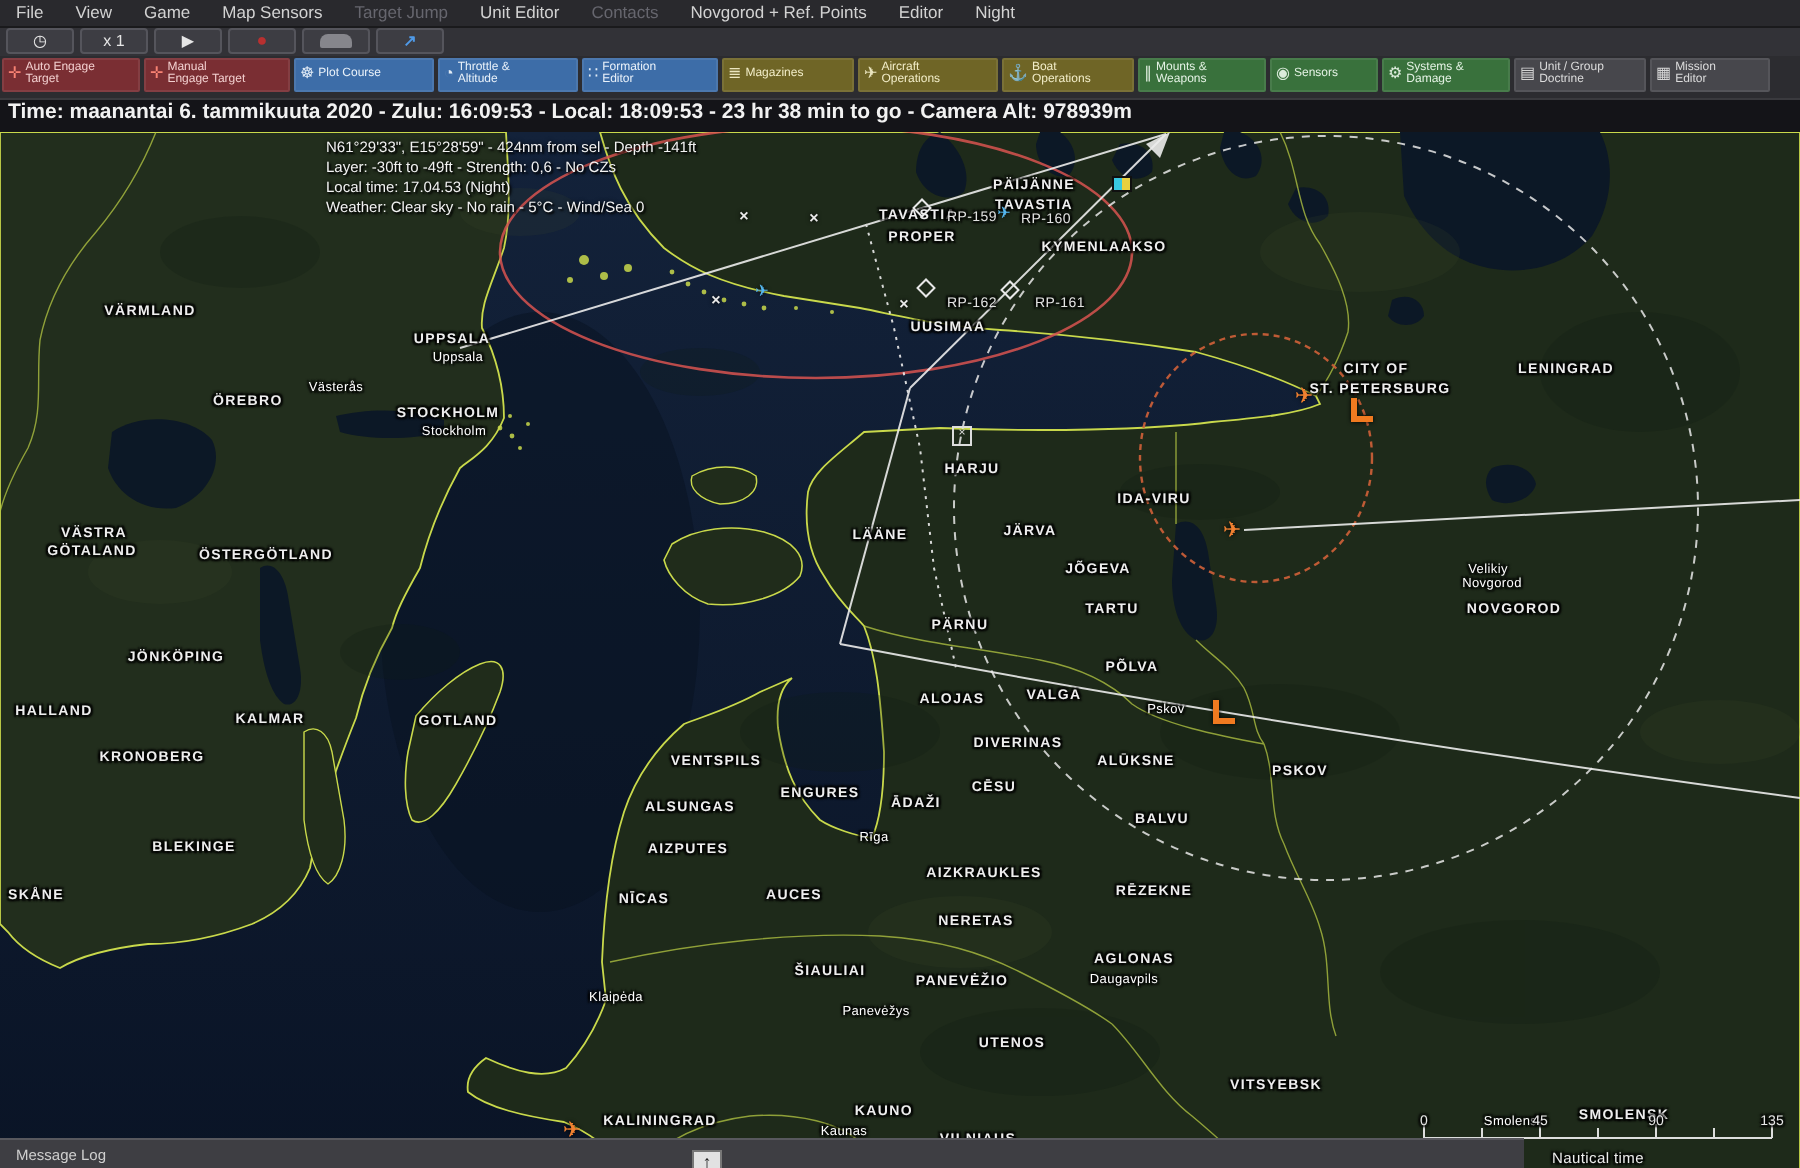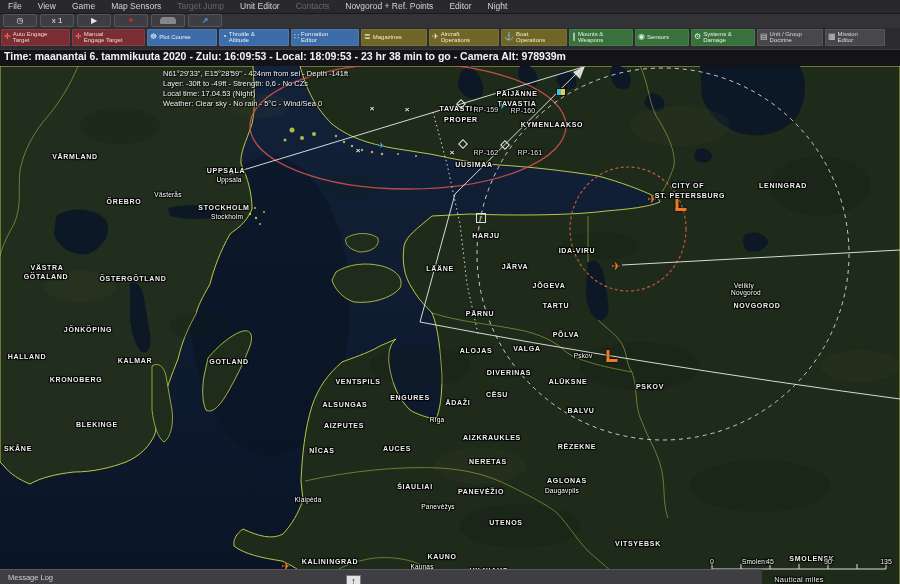--- a/index.html
+++ b/index.html
@@ -409,21 +409,21 @@
       <div class="unit flag" style="left: 561px; top: 26px;"></div>
       <div class="unit boxx" style="left: 481px; top: 152px;">×</div>
       <div class="unit diamond" style="left: 461px; top: 38px;"></div>
       <div class="unit diamond" style="left: 505px; top: 79px;"></div>
       <div class="unit diamond" style="left: 463px; top: 78px;"></div>
 
     <div class="maplabel scale-num" style="left: 712px; top: 495px;">0</div>
       <div class="maplabel scale-num" style="left: 770px; top: 495px;">45</div>
       <div class="maplabel scale-num" style="left: 828px; top: 495px;">90</div>
       <div class="maplabel scale-num" style="left: 886px; top: 495px;">135</div>
-    <div class="maplabel scale-cap" style="left:799px;top:513px;">Nautical miles</div>
+    <div class="maplabel scale-cap" style="left:799px;top:513px;">Nautical time</div>
 
     <div class="statusbar">
       <span class="label">Message Log</span>
     </div>
     <div class="expandbtn">↑</div>
   </div>
 
 </div>
 
 </body></html>

